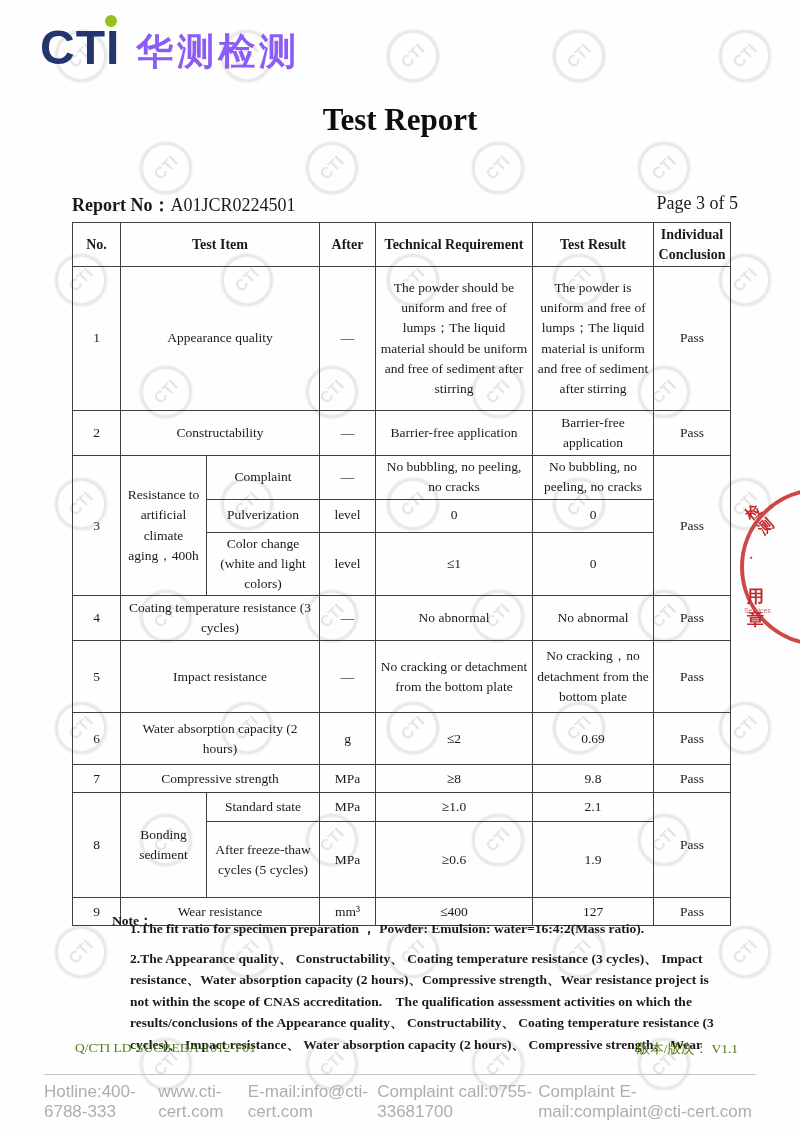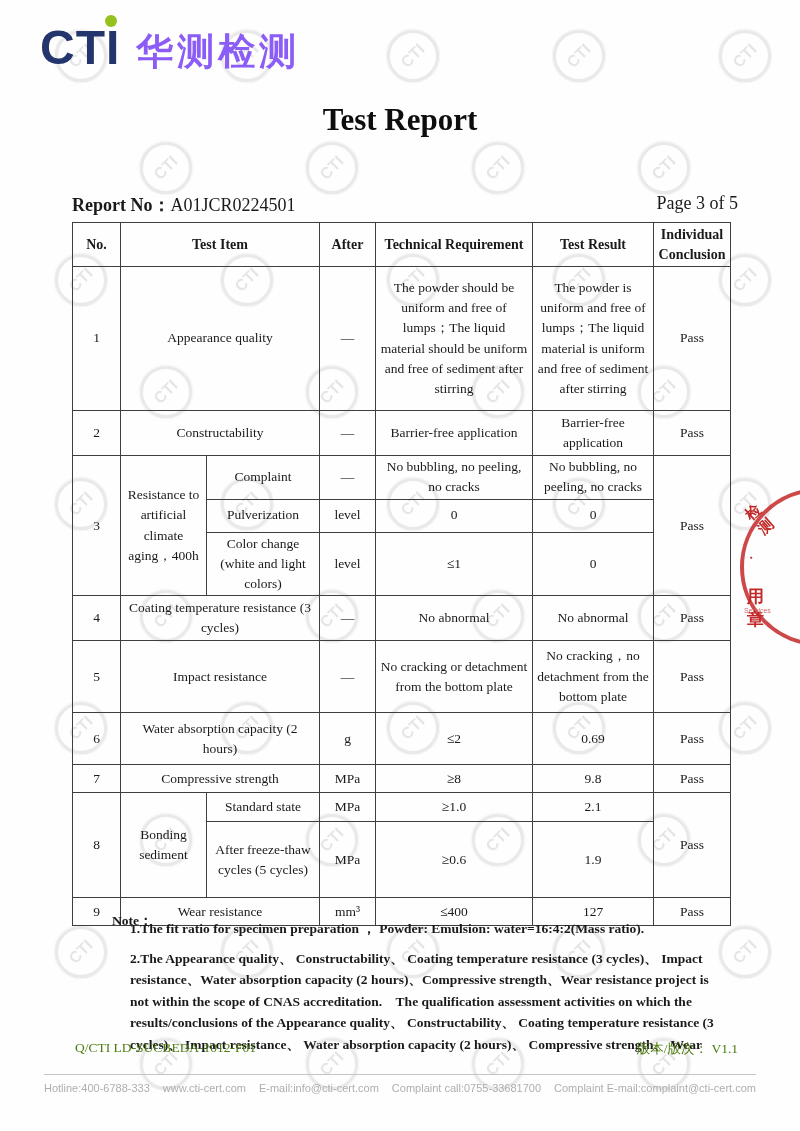--- a/index.html
+++ b/index.html
@@ -65,21 +65,21 @@
   .stamp .ch3{position:absolute; left:744px; top:607px; color:#d16a6a; font-size:7px;
         font-family:"Liberation Sans", sans-serif;}
   .stamp .tick{position:absolute; left:749px; top:550px; color:#c22828; font-size:13px;
         font-weight:bold; transform:rotate(20deg);}
   
   .docrow{position:absolute; left:75px; right:62px; top:1040px; display:flex;
         justify-content:space-between; font-size:13.5px; color:#4d7c0f;}
   .sep{position:absolute; left:44px; right:44px; top:1074px; border-top:1px solid #c4c4c4;}
   .contacts{position:absolute; left:44px; right:44px; top:1082px; display:flex;
         justify-content:space-between; font-family:"Liberation Sans", sans-serif;
-        font-size:11px; color:#aeaeae;}
+        font-size:17px; color:#aeaeae;}
 </style>
 </head>
 <body>
 
 <div class="page">
 
   <div id="wm-layer">
       <div class="wm" style="left: 55px; top: 30px;">
         <span>CTI</span>
       </div>

